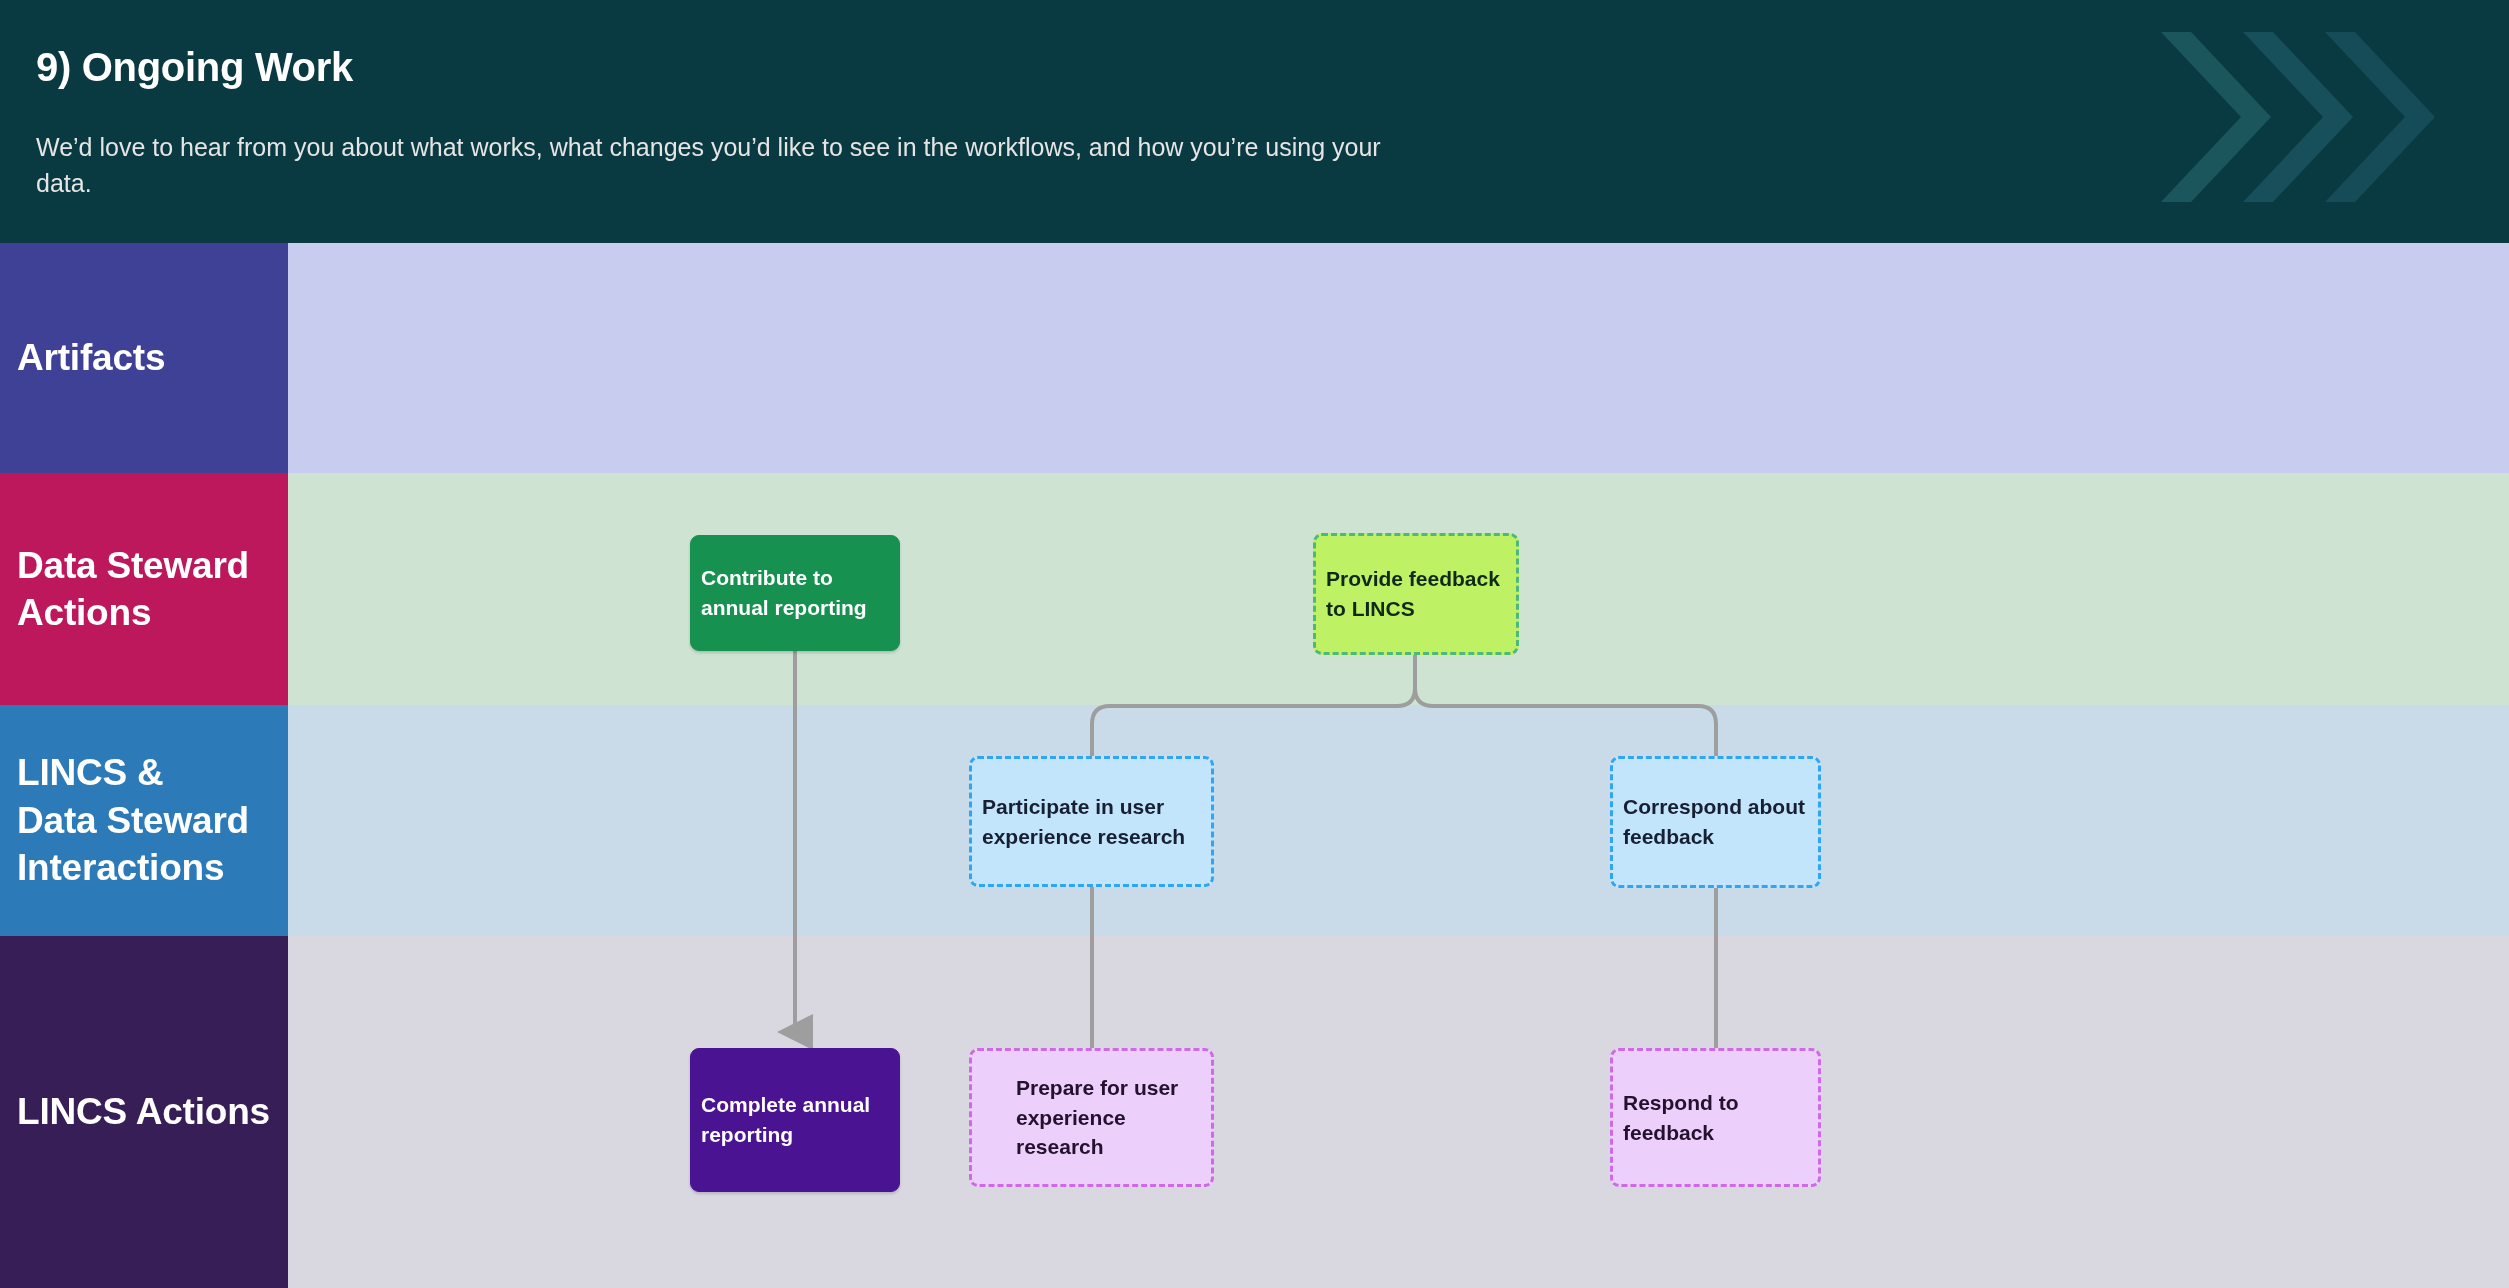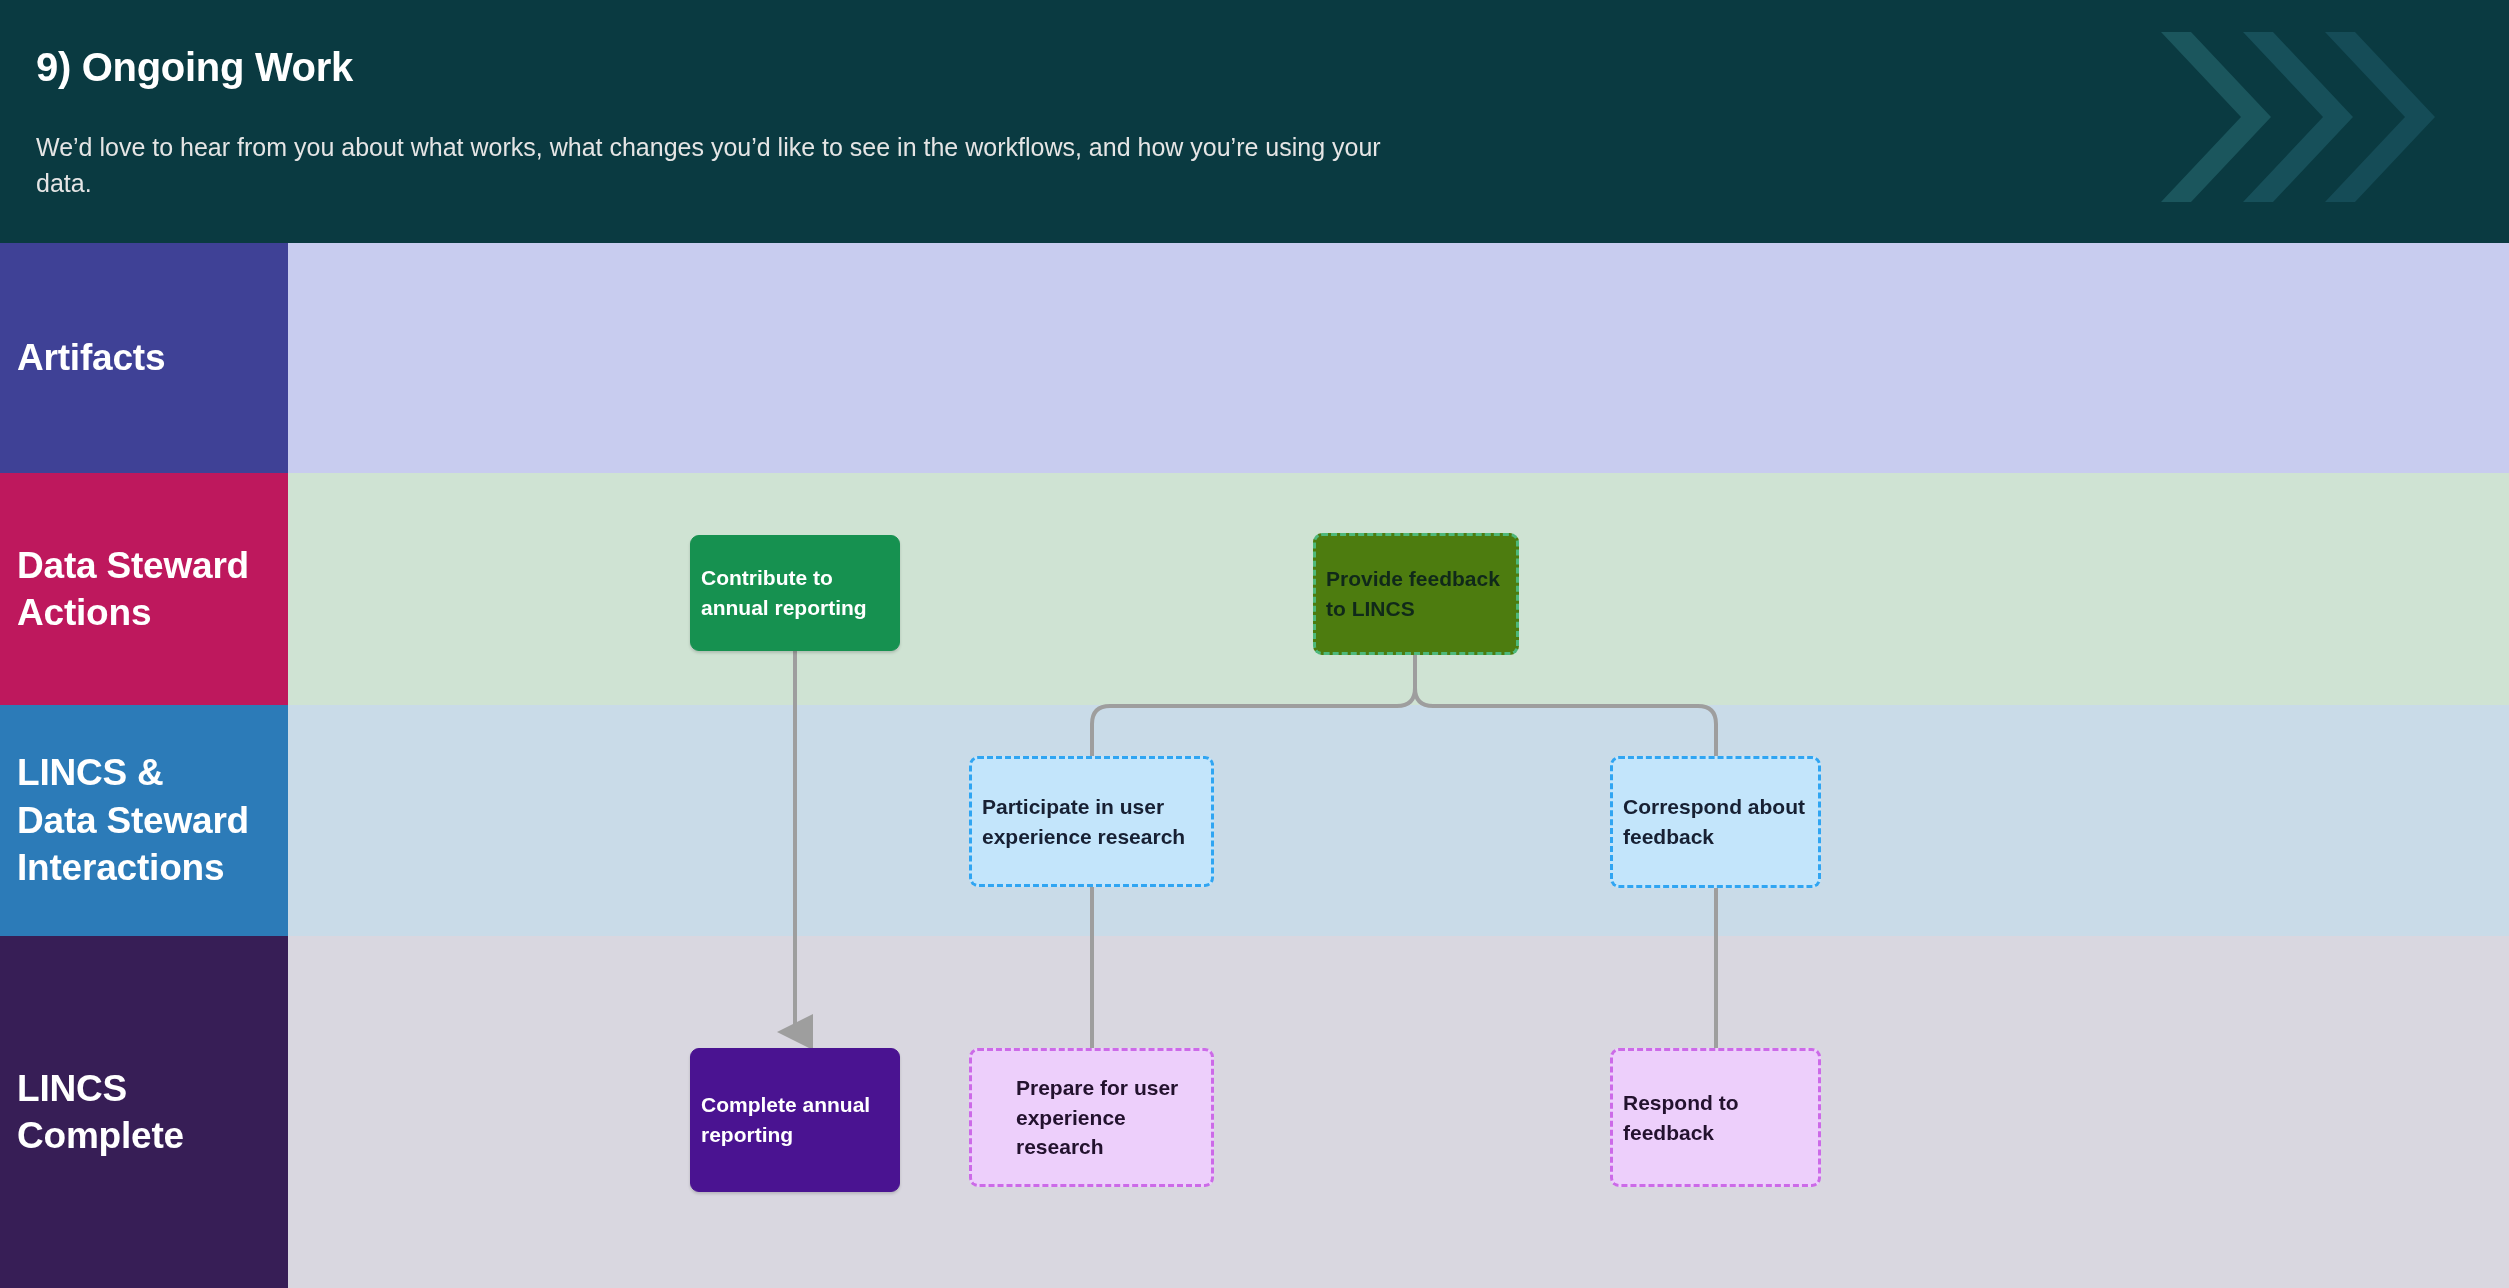--- a/index.html
+++ b/index.html
@@ -130,21 +130,21 @@
     font-weight: bold;
     padding: 6px 10px;
   }
   .node-solid-green {
     background: #169150;
     color: #ffffff;
     border: 1px solid #169150;
     box-shadow: 0 2px 3px rgba(0,0,0,0.16);
   }
   .node-dashed-green {
-    background: #4d7c0f;
+    background: #bef264;
     color: #10291a;
     border: 3px dashed #4eb87a;
   }
   .node-dashed-blue {
     background: #c3e5fb;
     color: #172033;
     border: 3px dashed #30a5f2;
   }
   .node-solid-purple {
     background: #4a1391;
@@ -193,21 +193,21 @@
         <span>LINCS &amp;</span><br>
         <span>Data Steward</span><br>
         <span>Interactions</span>
       </span>
     </div>
     <div class="lane-body"></div>
   </div>
 
   <div class="lane lane-lincs">
     <div class="lane-label">
-      <span>LINCS Complete</span>
+      <span>LINCS Actions</span>
     </div>
     <div class="lane-body"></div>
   </div>
 
   <svg class="connectors" viewBox="0 0 2509 1288">
     <defs>
       <marker id="arrowhead" markerWidth="9" markerHeight="9" refX="4.5" refY="4.5" orient="auto">
         <polygon points="0,0 9,0 4.5,9" fill="#9e9e9e"></polygon>
       </marker>
     </defs>

